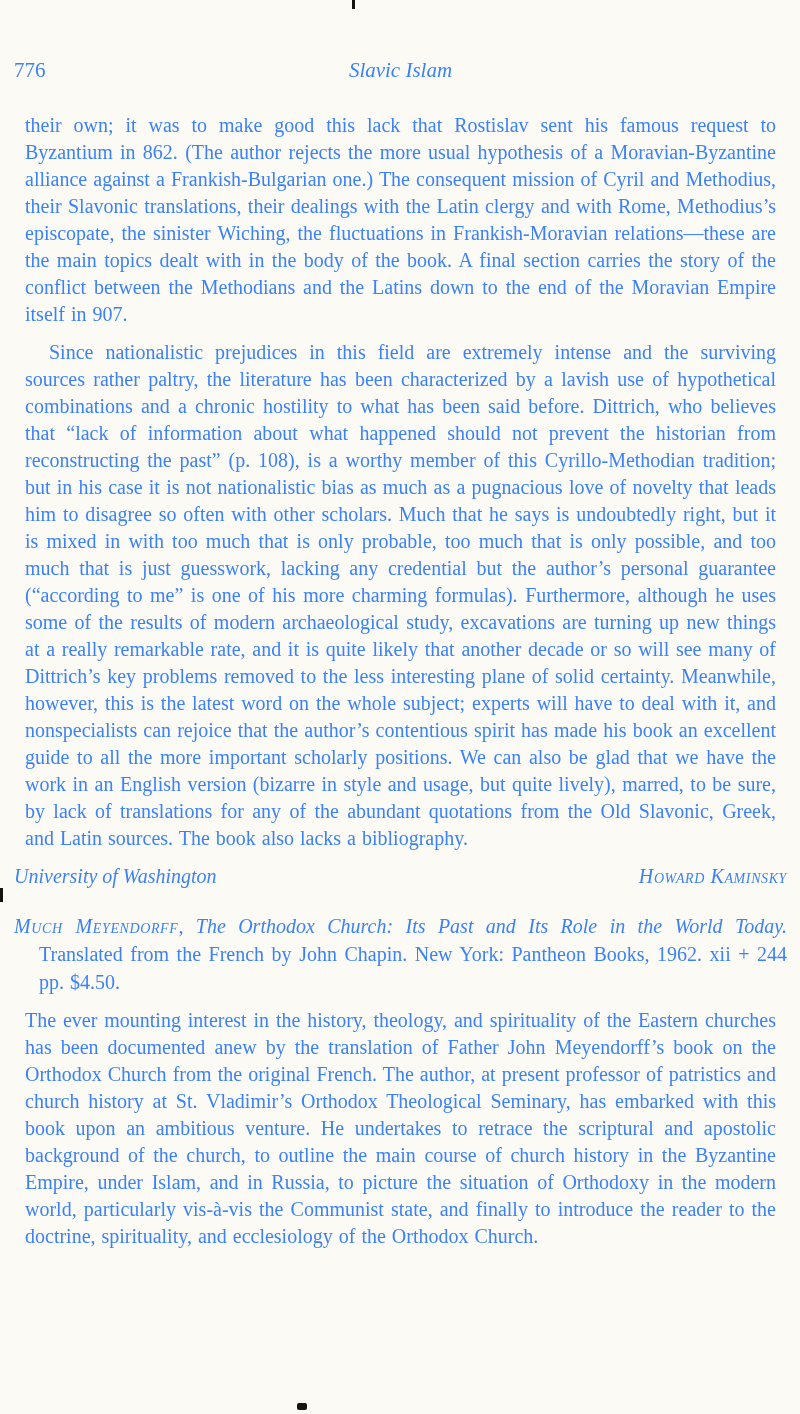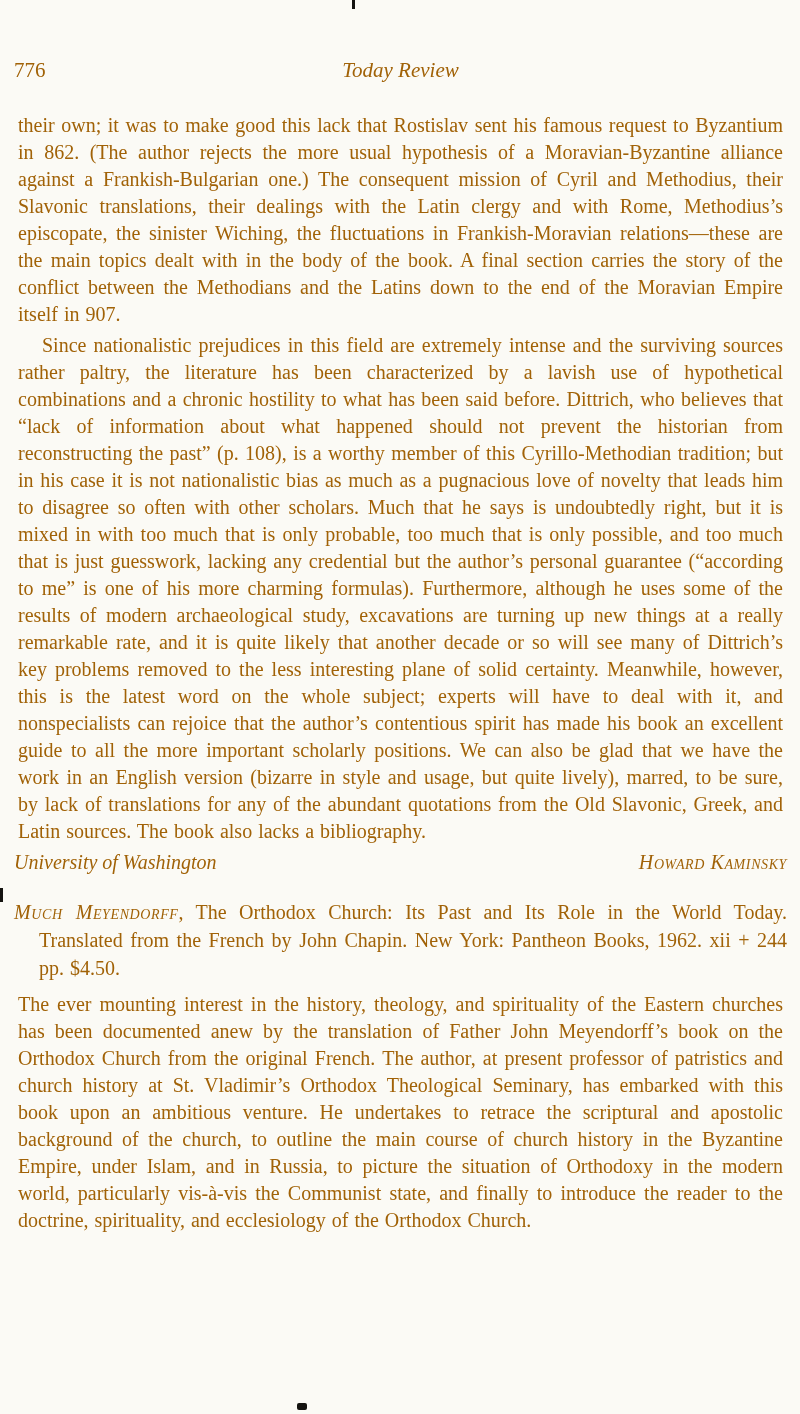--- a/index.html
+++ b/index.html
@@ -6,21 +6,21 @@
     margin: 0;
     padding: 0;
     background: #fbfaf5;
   }
   .page {
     position: relative;
     width: 800px;
     height: 1414px;
     margin: 0 auto;
     background: #fbfaf5;
-    color: #a16207;
+    color: #3b82f6;
     font-family: "Liberation Serif", "DejaVu Serif", serif;
     overflow: hidden;
     box-sizing: border-box;
     padding: 58px 13px 0 14px;
   }
   .running-head {
     position: relative;
     height: 30px;
     font-size: 21px;
     margin-bottom: 24px;
@@ -38,21 +38,21 @@
     text-align: center;
     font-style: italic;
   }
   .body-text {
     font-size: 20px;
     line-height: 27px;
     text-align: justify;
     word-spacing: 1px;
   }
   p.review-paragraph {
-    margin: 4px;
+    margin: 11px;
   }
   p.indented {
     text-indent: 24px;
   }
   .byline {
     display: flex;
     justify-content: space-between;
     align-items: baseline;
     font-size: 20px;
     line-height: 27px;
@@ -69,20 +69,21 @@
   .review-citation {
     margin-top: 22px;
     font-size: 20px;
     line-height: 28px;
     text-align: justify;
     word-spacing: 1px;
     padding-left: 25px;
     text-indent: -25px;
   }
   .review-citation .book-title {
+    font-style: italic;
   }
   .second-review-body {
     margin-top: 9px;
   }
   .artifact {
     position: absolute;
     background: #141310;
   }
   .artifact-top {
     left: 352px;
@@ -108,21 +109,21 @@
 <body>
 
 <div class="page">
 
   <span class="artifact artifact-top"></span>
   <span class="artifact artifact-left"></span>
   <span class="artifact artifact-bottom"></span>
 
   <div class="running-head">
     <span class="page-number">776</span>
-    <span class="journal-title">Today Review</span>
+    <span class="journal-title">Slavic Islam</span>
   </div>
 
   <div class="body-text">
     <p class="review-paragraph">their own; it was to make good this lack that Rostislav sent his famous request to Byzantium in 862.  (The author rejects the more usual hypothesis of a Moravian-Byzantine alliance against a Frankish-Bulgarian one.)  The consequent mission of Cyril and Methodius, their Slavonic translations, their dealings with the Latin clergy and with Rome, Methodius’s episcopate, the sinister Wiching, the fluctuations in Frankish-Moravian relations—these are the main topics dealt with in the body of the book.  A final section carries the story of the conflict between the Methodians and the Latins down to the end of the Moravian Empire itself in 907.</p>
     <p class="review-paragraph indented">Since nationalistic prejudices in this field are extremely intense and the surviving sources rather paltry, the literature has been characterized by a lavish use of hypothetical combinations and a chronic hostility to what has been said before.  Dittrich, who believes that “lack of information about what happened should not prevent the historian from reconstructing the past” (p. 108), is a worthy member of this Cyrillo-Methodian tradition; but in his case it is not nationalistic bias as much as a pugnacious love of novelty that leads him to disagree so often with other scholars.  Much that he says is undoubtedly right, but it is mixed in with too much that is only probable, too much that is only possible, and too much that is just guesswork, lacking any credential but the author’s personal guarantee (“according to me” is one of his more charming formulas).  Furthermore, although he uses some of the results of modern archaeological study, excavations are turning up new things at a really remarkable rate, and it is quite likely that another decade or so will see many of Dittrich’s key problems removed to the less interesting plane of solid certainty.  Meanwhile, however, this is the latest word on the whole subject; experts will have to deal with it, and nonspecialists can rejoice that the author’s contentious spirit has made his book an excellent guide to all the more important scholarly positions.  We can also be glad that we have the work in an English version (bizarre in style and usage, but quite lively), marred, to be sure, by lack of translations for any of the abundant quotations from the Old Slavonic, Greek, and Latin sources.  The book also lacks a bibliography.</p>
   </div>
 
   <div class="byline">
     <span class="affiliation">University of Washington</span>
     <span class="sc">Howard Kaminsky</span>

